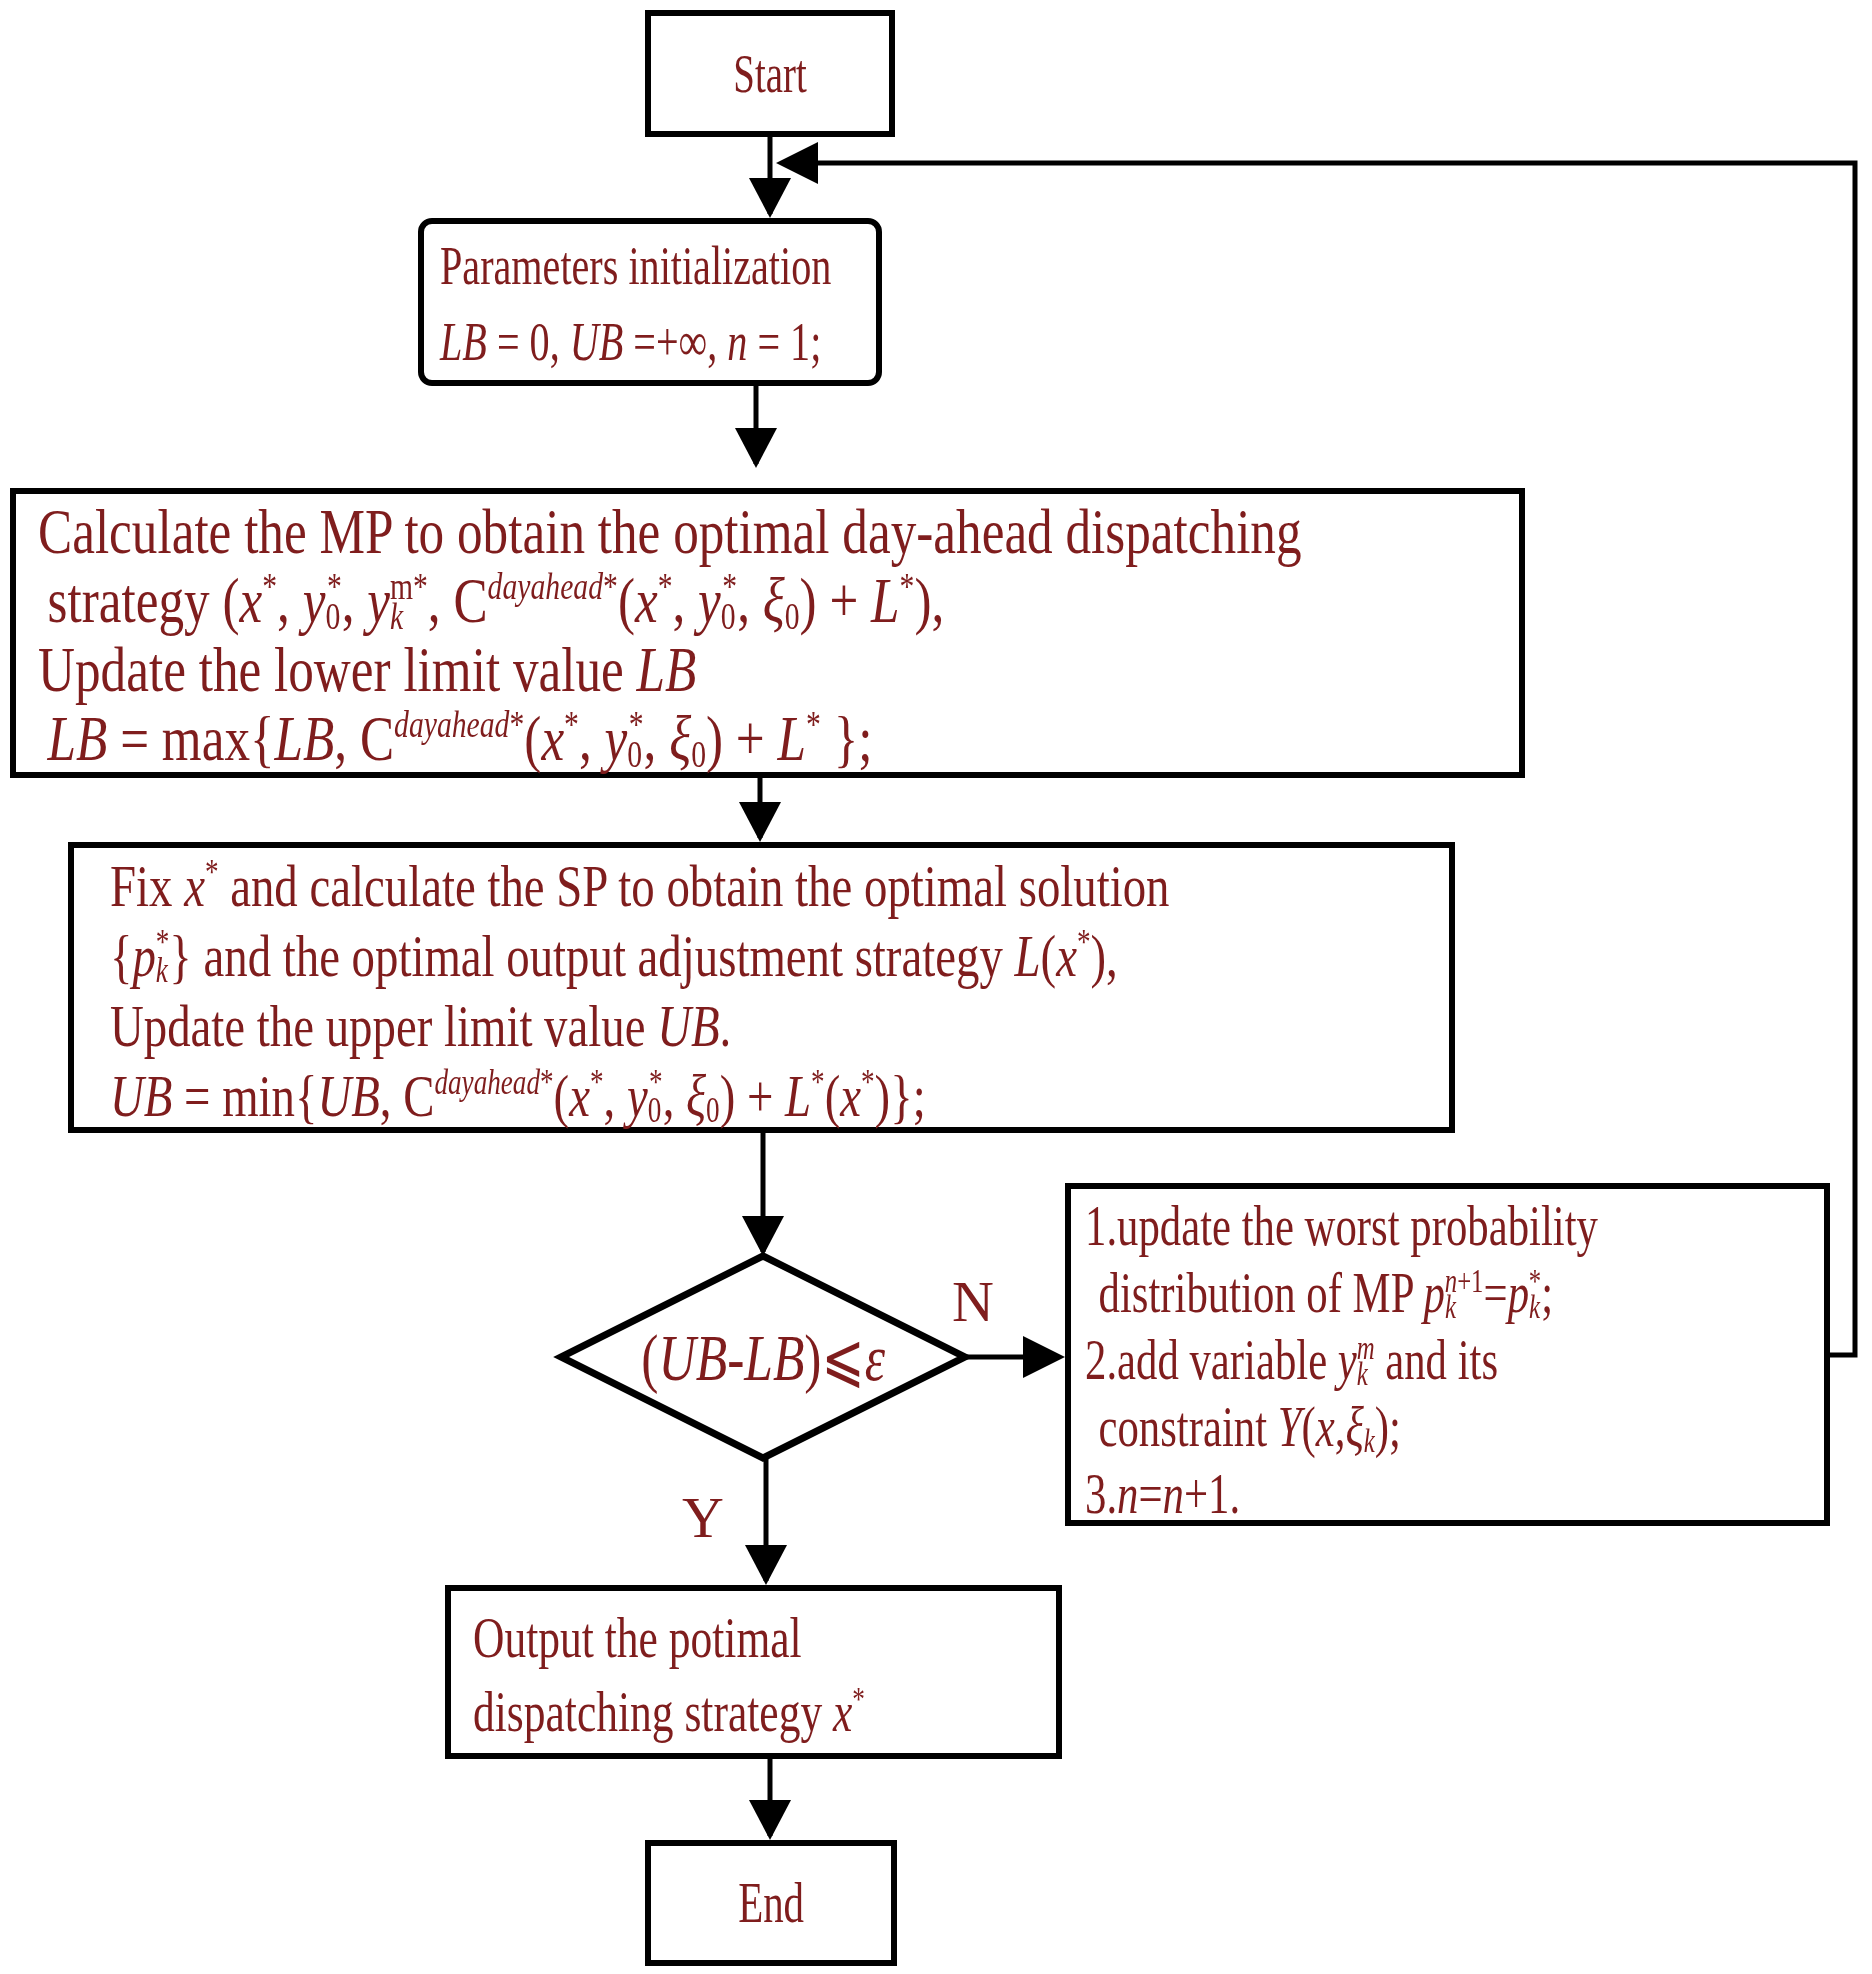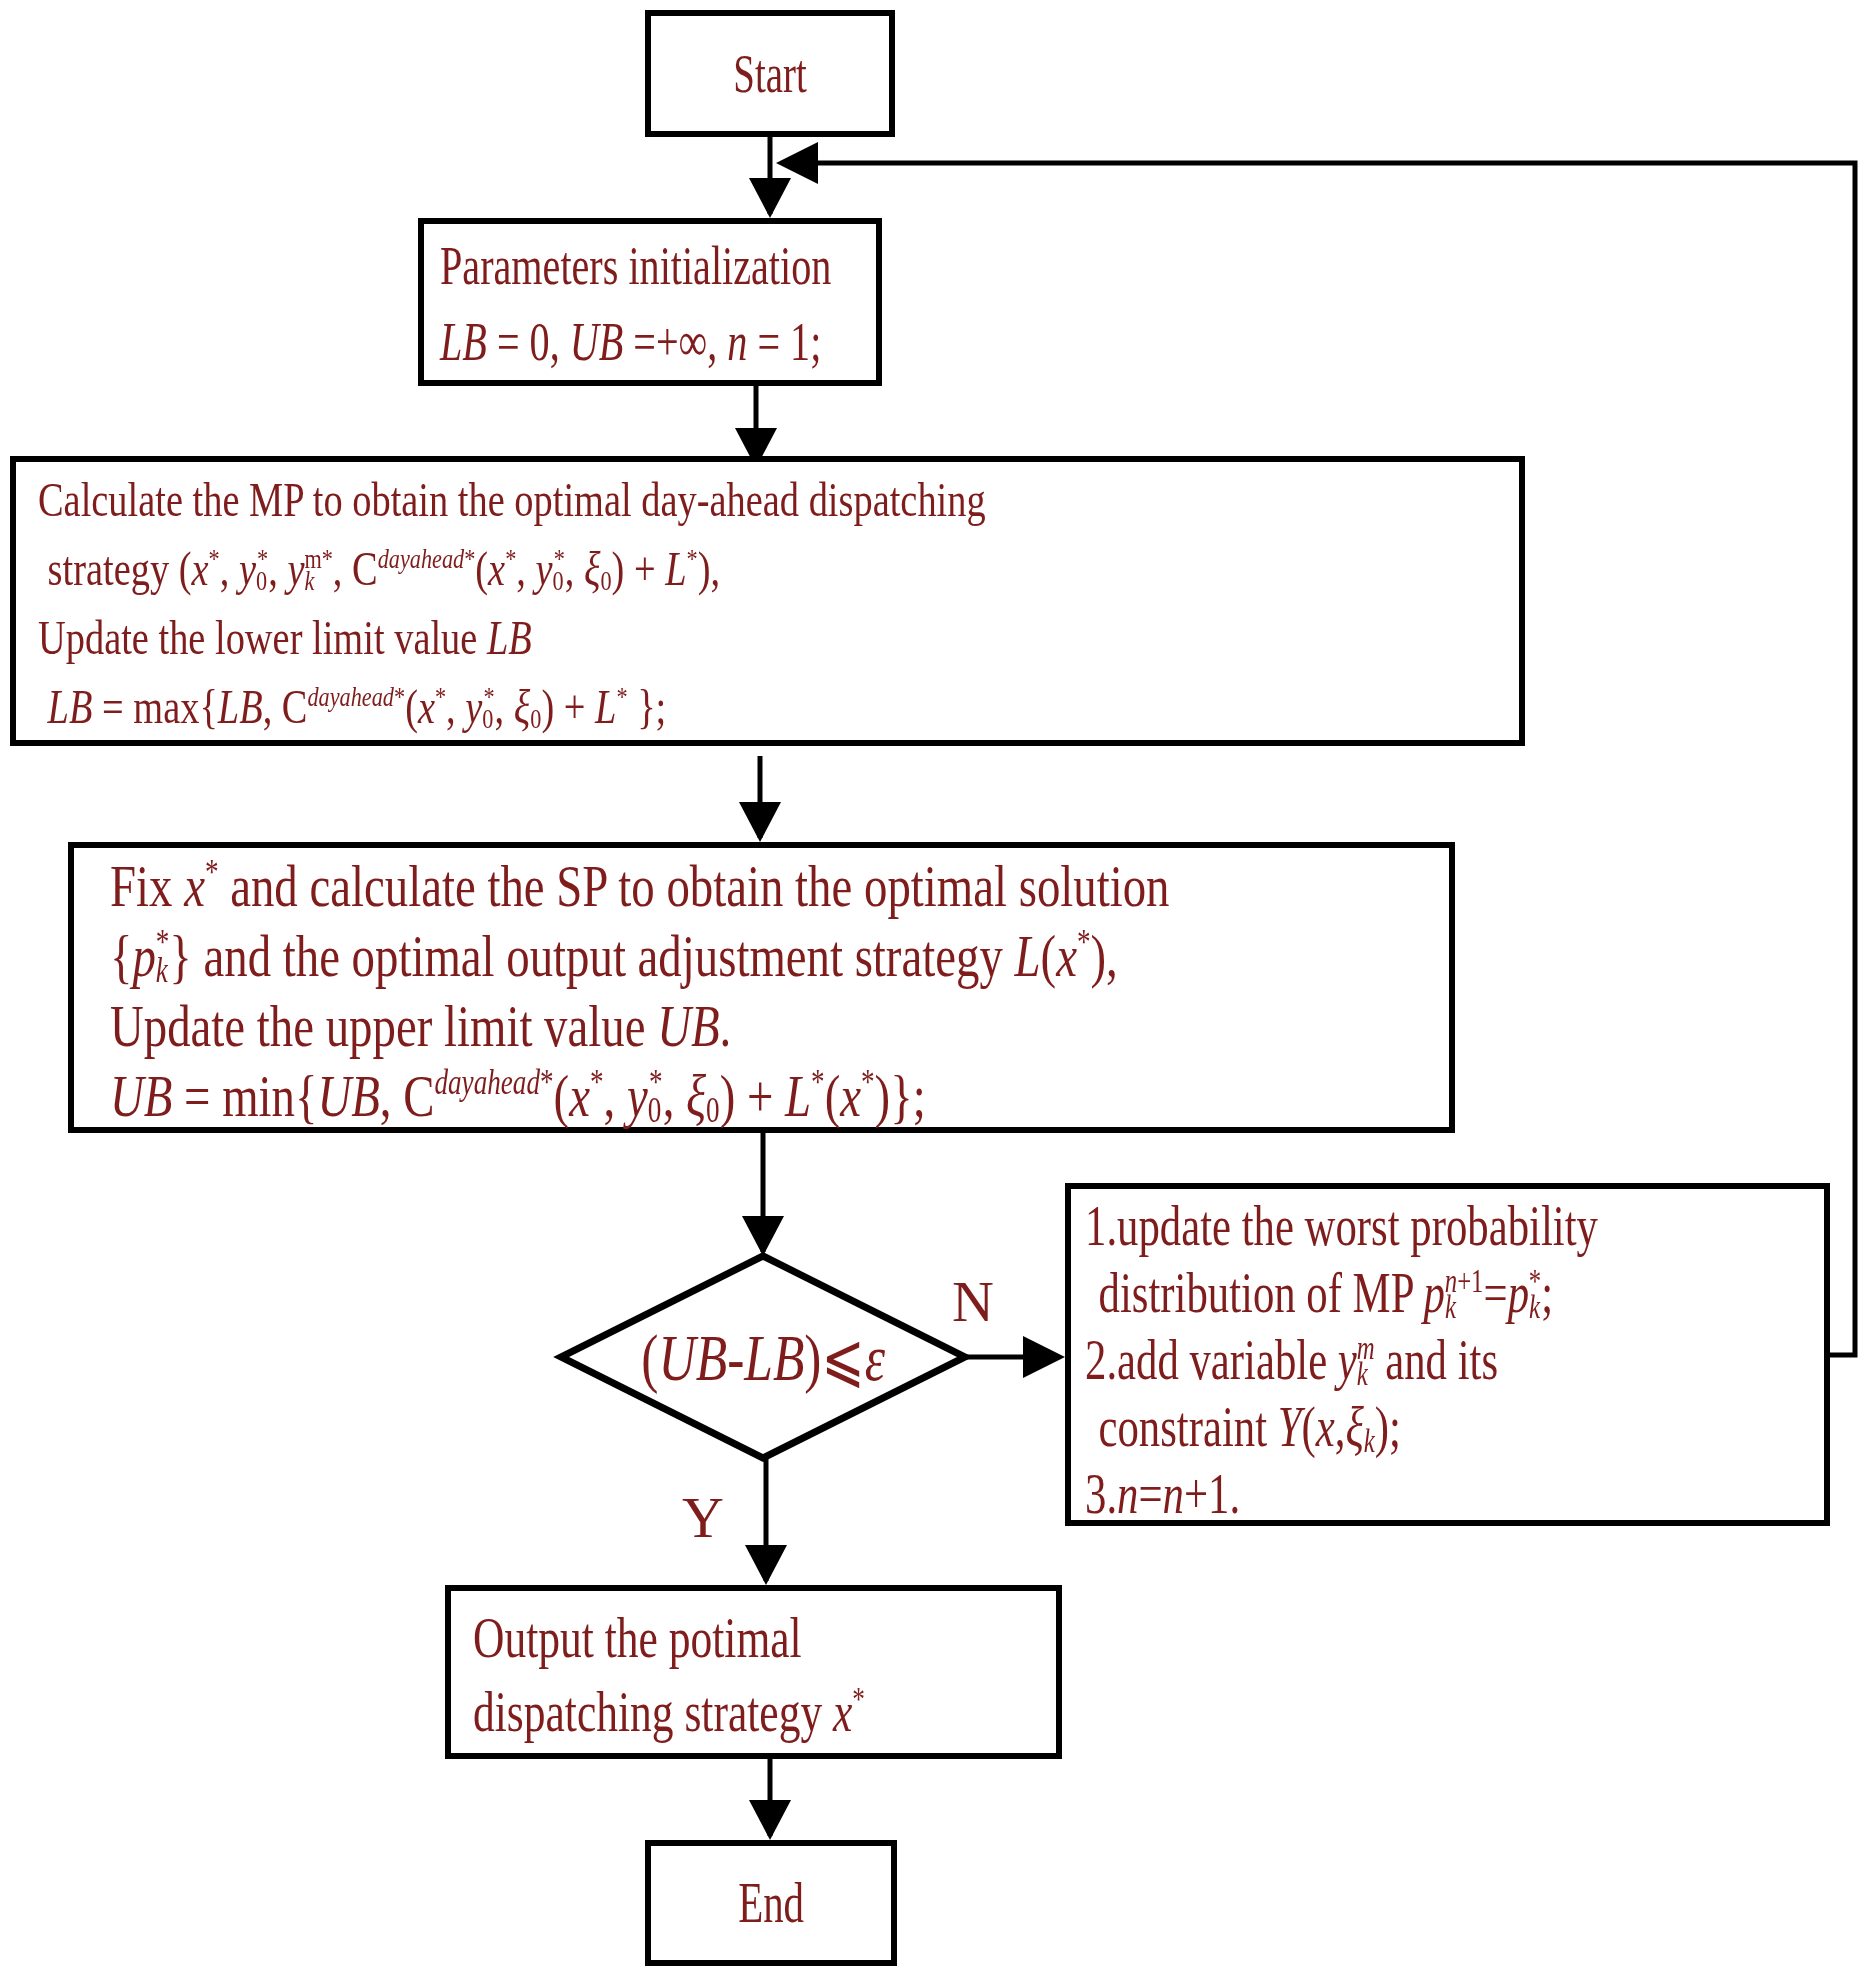--- a/index.html
+++ b/index.html
@@ -51,25 +51,25 @@
   }
   
   sub + sup { margin-left: -0.45em; }
   .rel { font-family: "DejaVu Sans", "DejaVu Serif", sans-serif; }
 
   
   #start-node  { left: 645px;  top: 10px;   width: 250px;  height: 127px; font-size: 54px; }
   #start-node .line { transform: scaleX(0.72); }
 
   #init-node   { left: 418px;  top: 218px;  width: 464px;  height: 168px;
-                 font-size: 55px; line-height: 76px; padding: 4px 0 0 16px; }
+                 font-size: 55px; line-height: 76px; padding: 4px 0 0 16px; border-radius: 14px; }
   #init-node .line { transform: scaleX(0.73); }
 
-  #mp-node     { left: 10px;   top: 456px;  width: 1515px; height: 290px;
-                 font-size: 48px; line-height: 69px; padding: 3px 16px 0 22px; }
+  #mp-node     { left: 10px;   top: 488px;  width: 1515px; height: 290px;
+                 font-size: 64px; line-height: 69px; padding: 3px 16px 0 22px; }
   #mp-node .line { transform: scaleX(0.80); }
 
   #sp-node     { left: 68px;   top: 842px;  width: 1387px; height: 291px;
                  font-size: 60px; line-height: 70px; padding: 3px 0 0 36px; }
   #sp-node .line { transform: scaleX(0.78); }
 
   #cc-node     { left: 1065px; top: 1183px; width: 765px;  height: 343px;
                  font-size: 57px; line-height: 67px; padding: 3px 0 17px 14px; }
   #cc-node .line { transform: scaleX(0.75); }
 

